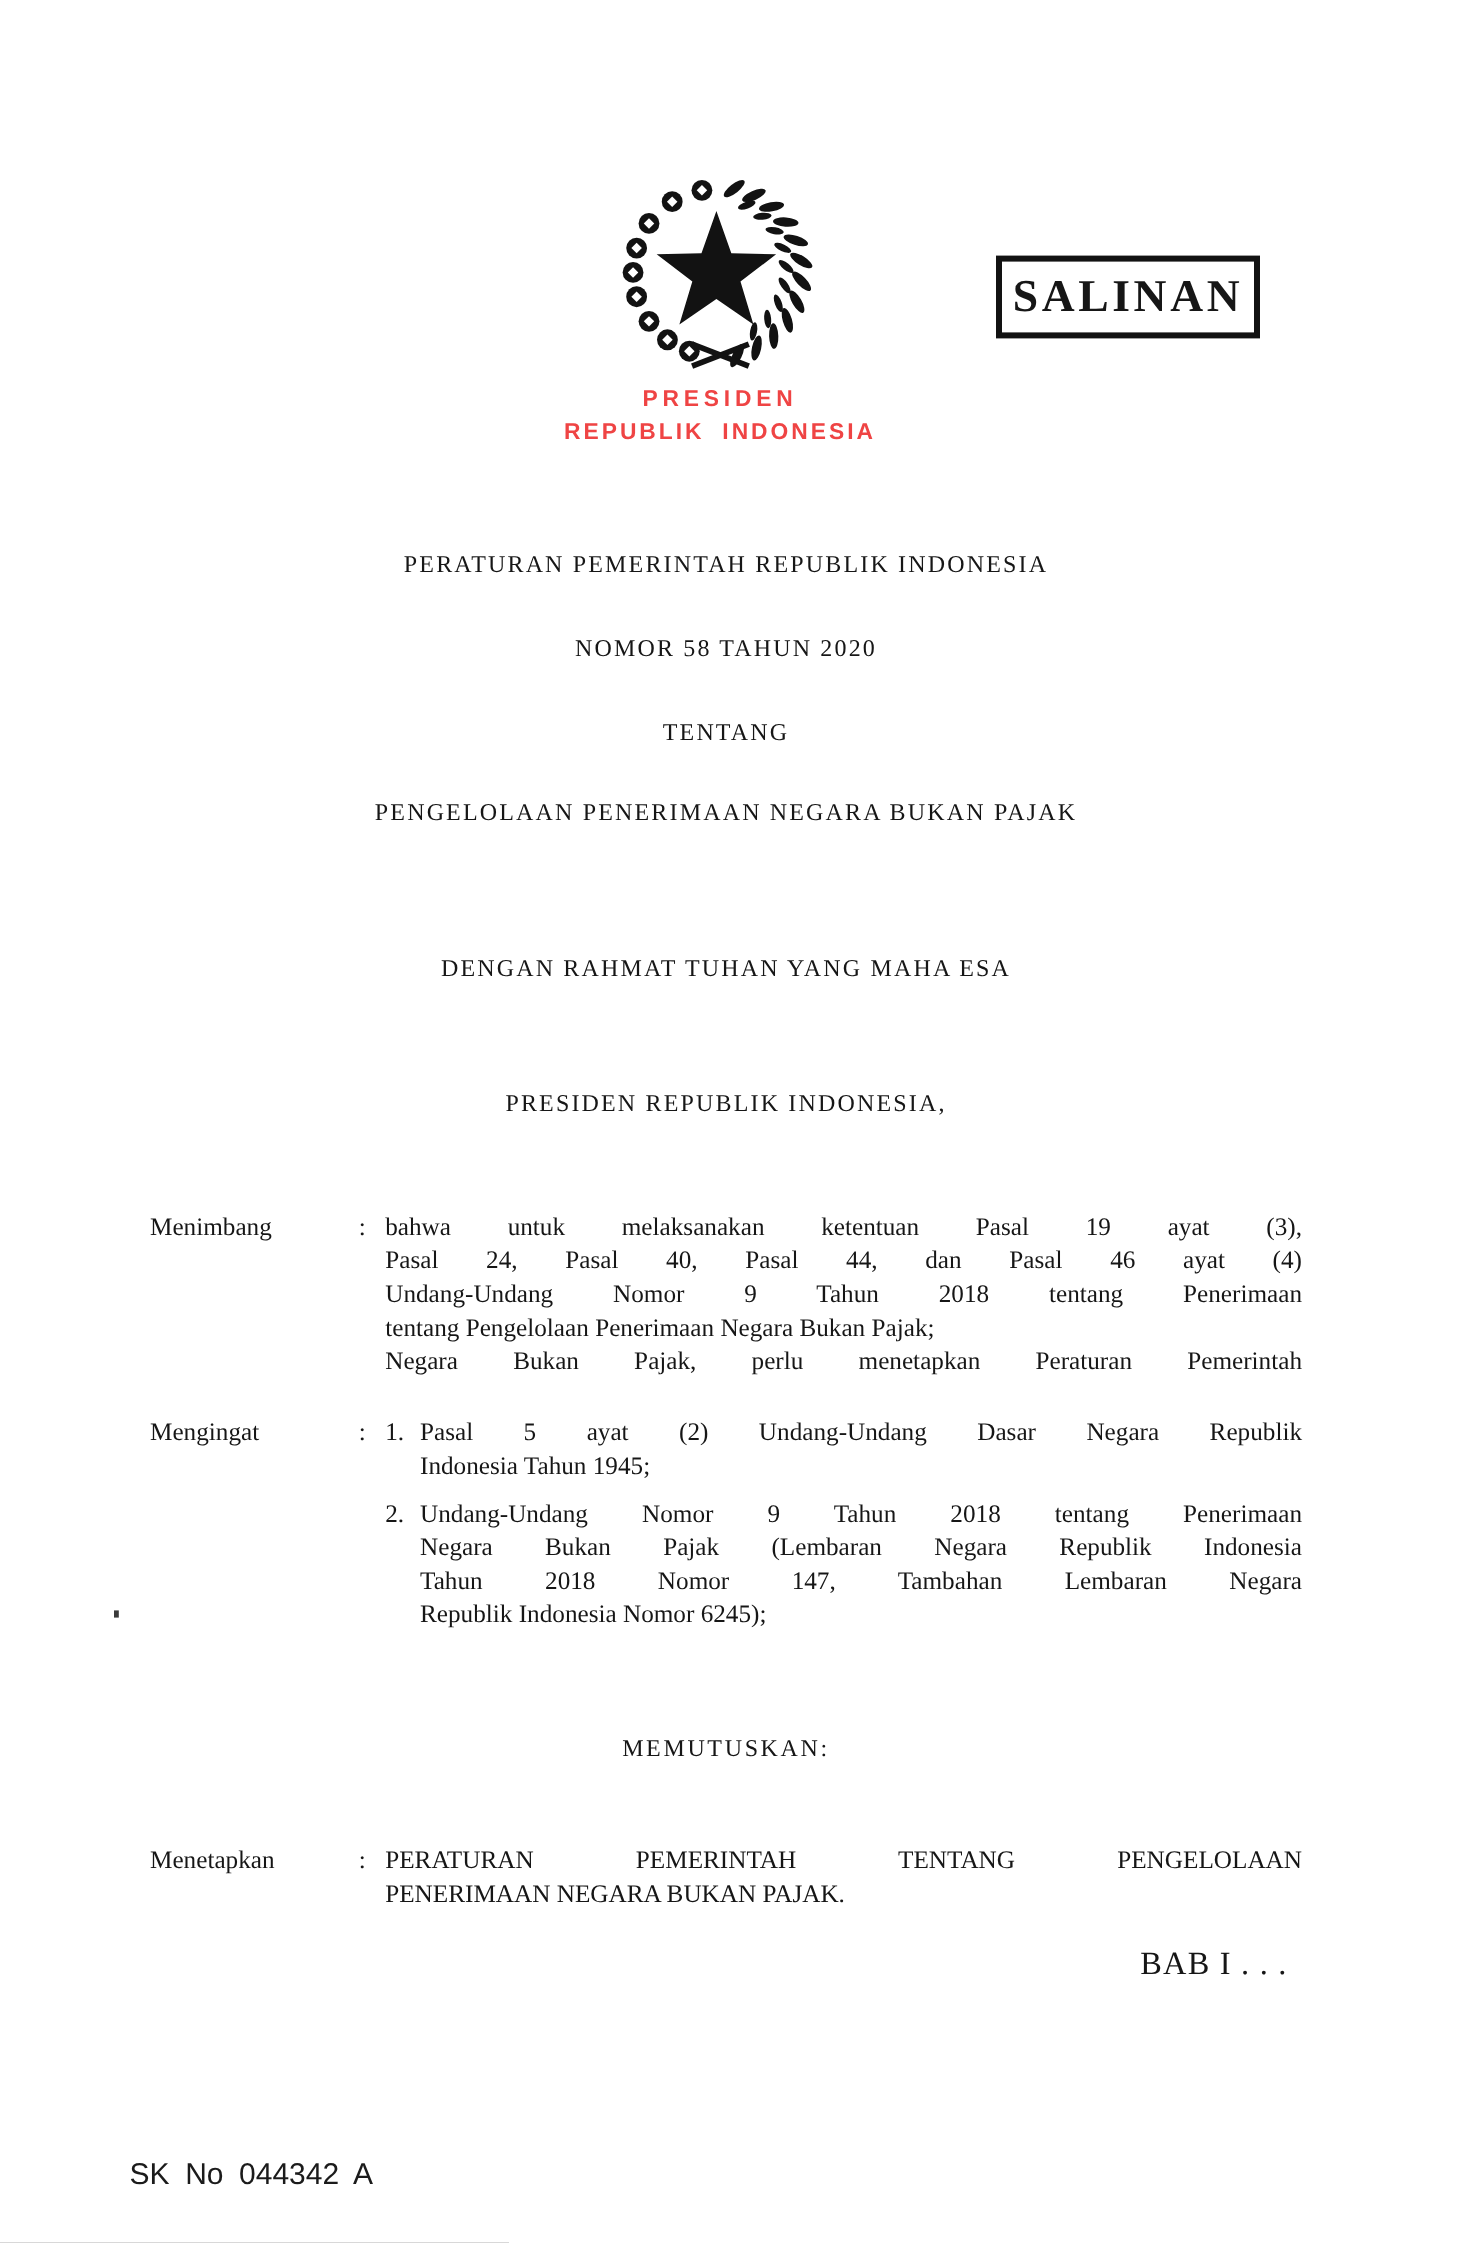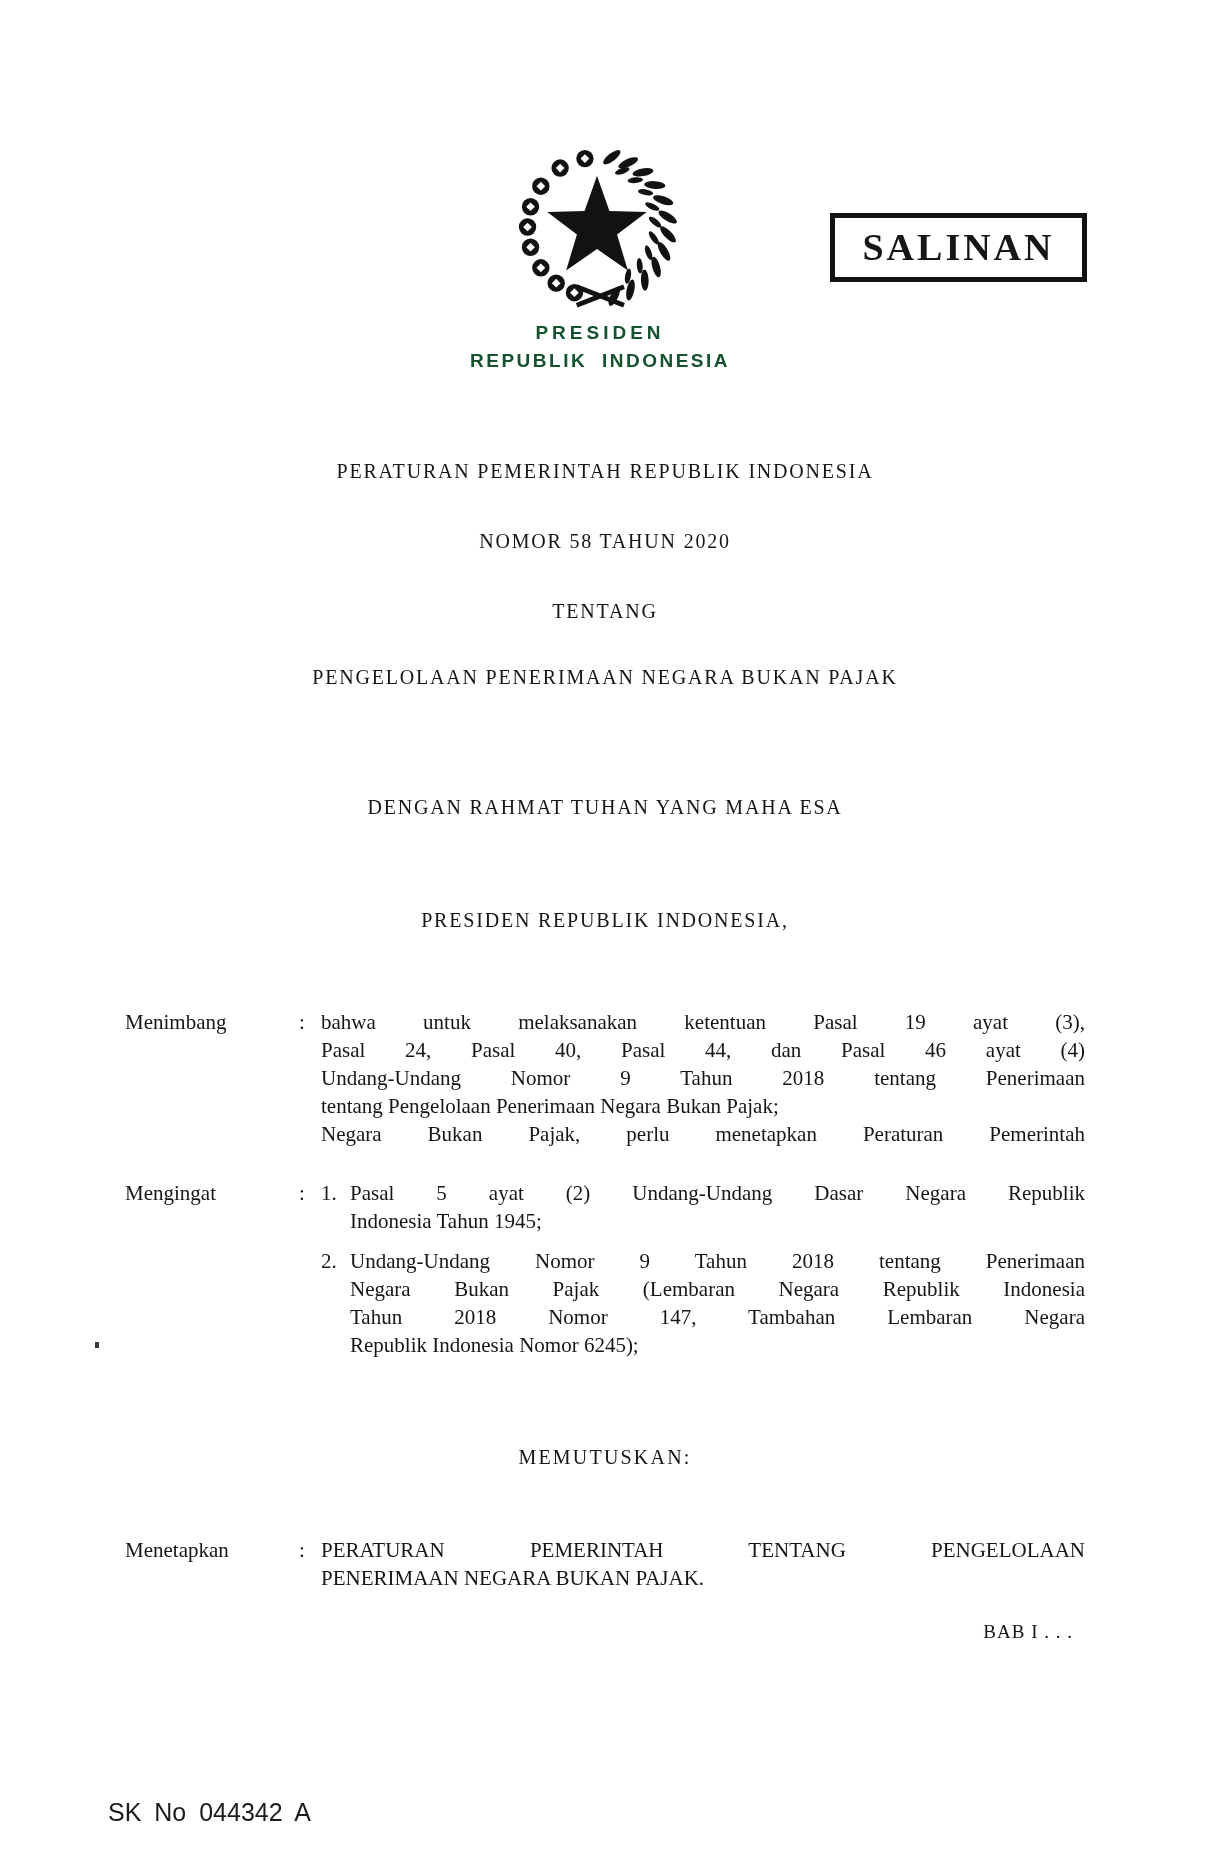--- a/index.html
+++ b/index.html
@@ -18,29 +18,29 @@
     position: absolute;
     left: 515px; top: 145px;
     width: 164px; height: 164px;
   }
   .lh-line {
     position: absolute;
     left: 0; right: 22px;
     text-align: center;
     font-family: "Liberation Sans", sans-serif;
     font-weight: bold;
-    color: #14532d;
+    color: #ef4444;
   }
   .lh1 { top: 322px; font-size: 19px; letter-spacing: 4px; }
   .lh2 { top: 350px; font-size: 19px; letter-spacing: 2.5px; word-spacing: 7px; }
   
   .stamp {
     position: absolute;
     left: 830px; top: 213px;
-    width: 257px; height: 69px;
+    width: 220px; height: 69px;
     border: 5px solid #121212;
     box-sizing: border-box;
     display: flex; align-items: center; justify-content: center;
     background: #fff;
   }
   .stamp span {
     font-family: "Liberation Serif", serif;
     font-weight: bold;
     font-size: 38px;
     letter-spacing: 3px;
@@ -80,21 +80,21 @@
   .legal-item { display: flex; }
   .legal-item + .legal-item { margin-top: 12px; }
   .legal-num { width: 29px; flex: none; }
   .legal-text { flex: 1; min-width: 0; }
   
   .bab {
     position: absolute;
     left: 125px; width: 948px;
     top: 1621px;
     text-align: right;
-    font-size: 19px;
+    font-size: 27px;
     letter-spacing: 1px;
   }
   .footer {
     position: absolute;
     left: 73px; top: 1798px;
     font-family: "Liberation Sans", sans-serif;
     font-size: 25px;
     word-spacing: 6px;
     color: #1b1b1b;
     margin-left: 35px;

